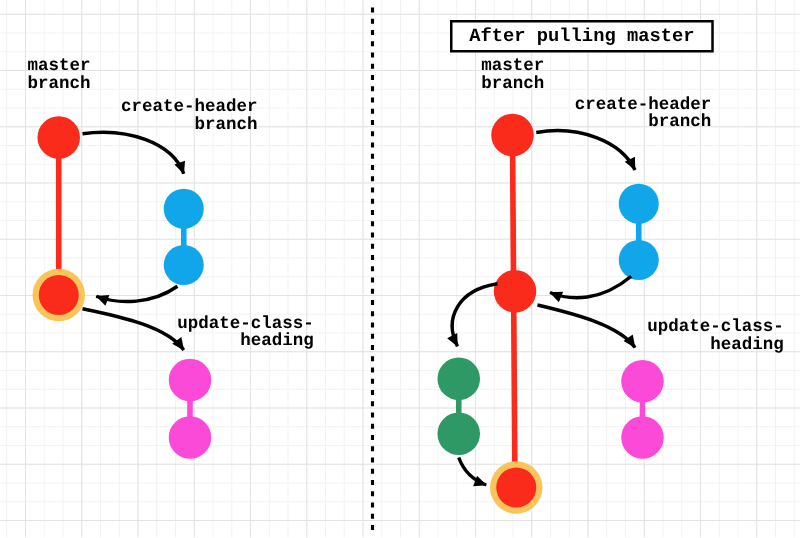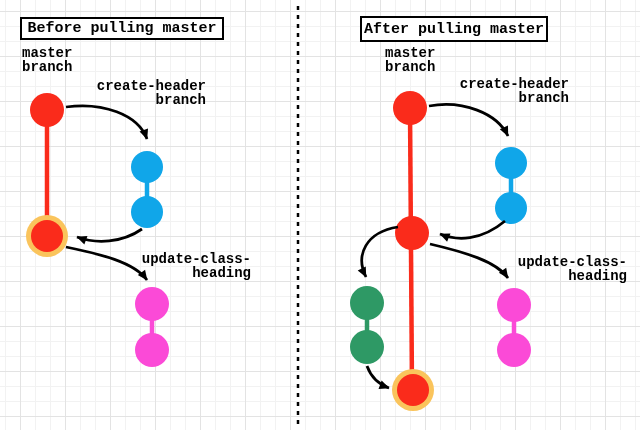--- a/index.html
+++ b/index.html
@@ -23,21 +23,21 @@
     display:flex; align-items:center; justify-content:center;
     font-weight:bold; font-size:15px; white-space:nowrap;
   }
   .lbl {
     position:absolute; font-weight:bold; font-size:14px; line-height:13.5px;
     white-space:pre-line;
     text-align:right;
   }
   .lbl.center { text-align:right; }
   #before-title { left:20px;  top:17px; width:204px; height:23px; }
-  #after-title  { left:360px; top:16px; width:188px; height:26px; }
+  #after-title  { left:360px; top:16px; width:211px; height:26px; }
   #before-master-label { left:22px;  top:47px; }
   #before-create-label { left:94px;  top:80px;  width:112px; }
   #before-update-label { left:139px; top:253px; width:112px; }
   #after-master-label  { left:385px; top:47px; }
   #after-create-label  { left:457px; top:78px;  width:112px; }
   #after-update-label  { left:515px; top:256px; width:112px; }
 </style>
 </head>
 <body>
 
@@ -87,21 +87,20 @@
     <circle cx="514" cy="305" r="17" fill="#FB4AD7"></circle>
     <circle cx="514" cy="350" r="17" fill="#FB4AD7"></circle>
 
     <path d="M429,106 C463,100 497,113 508,136" fill="none" stroke-width="2.75" marker-end="url(#arrowhead)" stroke="#000000"></path>
     <path d="M505,221 C481,241 457,241 440,234" fill="none" stroke-width="2.75" marker-end="url(#arrowhead)" stroke="#000000"></path>
     <path d="M430,244 C464,252 496,261 508,278" fill="none" stroke-width="2.75" marker-end="url(#arrowhead)" stroke="#000000"></path>
     <path d="M398,227 C366,232 355,255 366,277" fill="none" stroke-width="2.75" marker-end="url(#arrowhead)" stroke="#000000"></path>
     <path d="M367,366 C371,377 378,384 389,388" fill="none" stroke-width="2.75" marker-end="url(#arrowhead)" stroke="#000000"></path>
   </svg>
 
-  <div id="before-title" class="title-box">Before pulling master</div>
   <div id="after-title" class="title-box">After pulling master</div>
 
   <div id="before-master-label" class="lbl">master
 branch</div>
   <div id="before-create-label" class="lbl center">create-header
 branch</div>
   <div id="before-update-label" class="lbl center">update-class-
 heading</div>
 
   <div id="after-master-label" class="lbl">master

